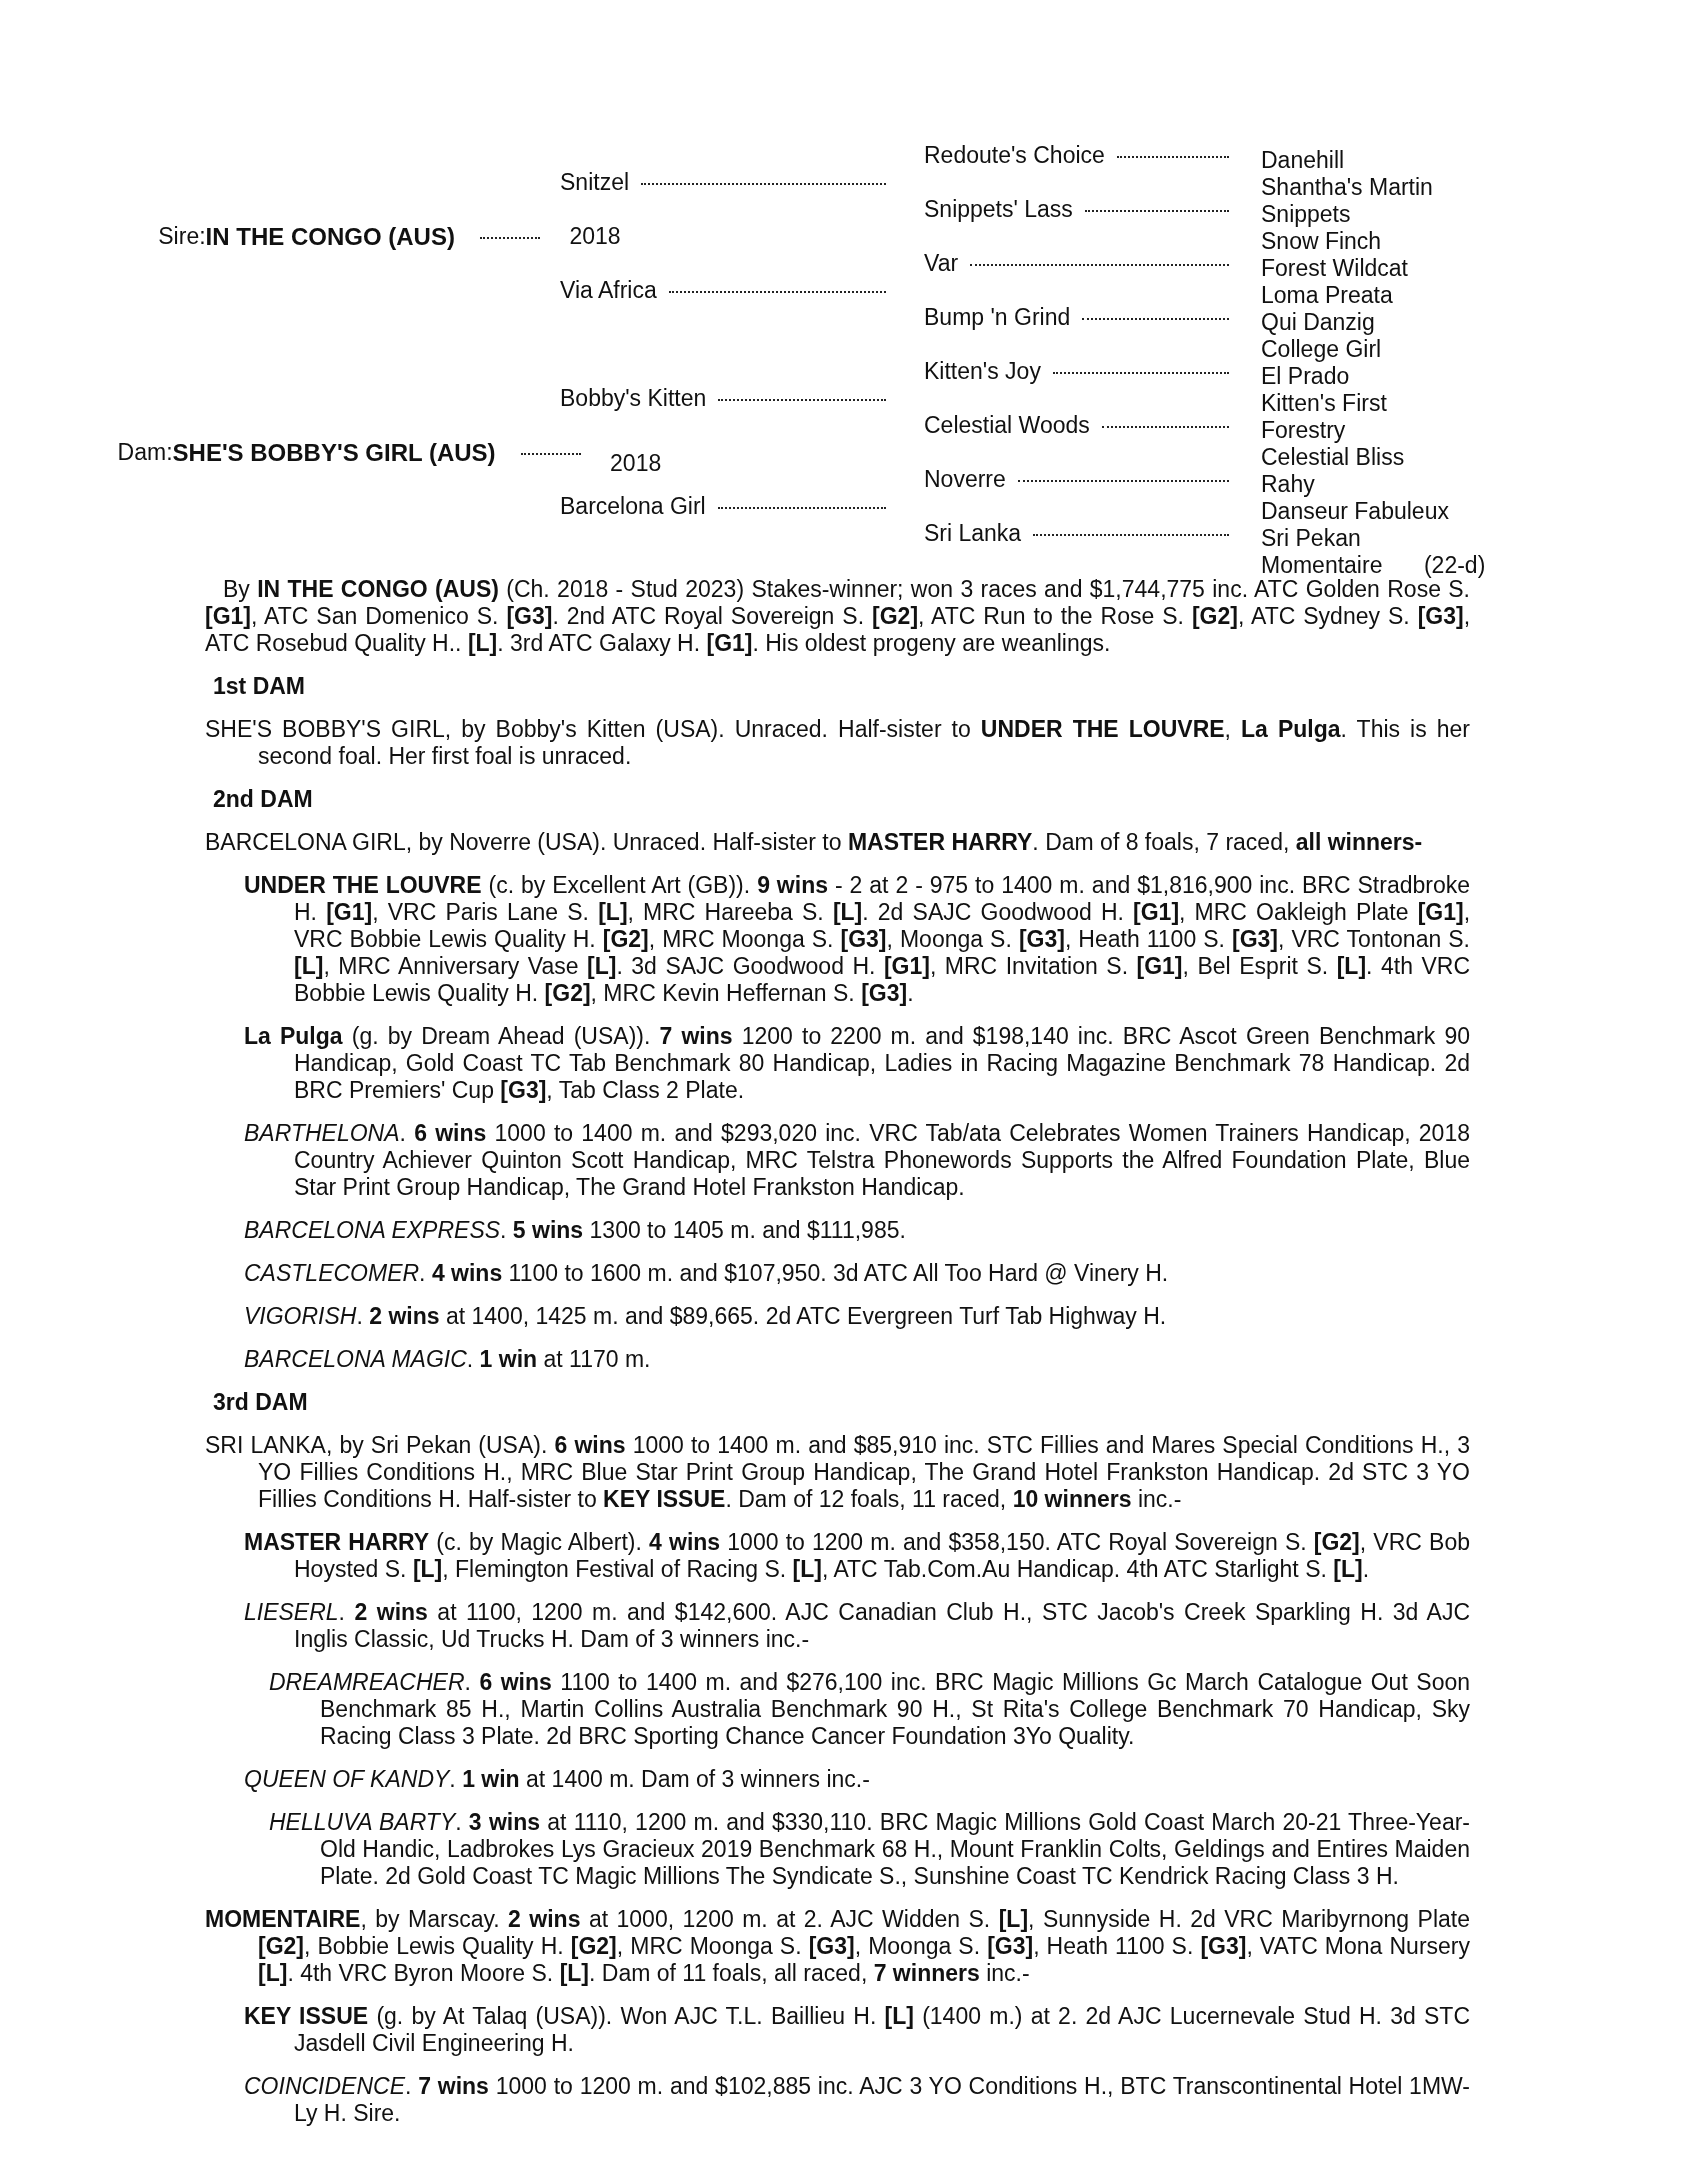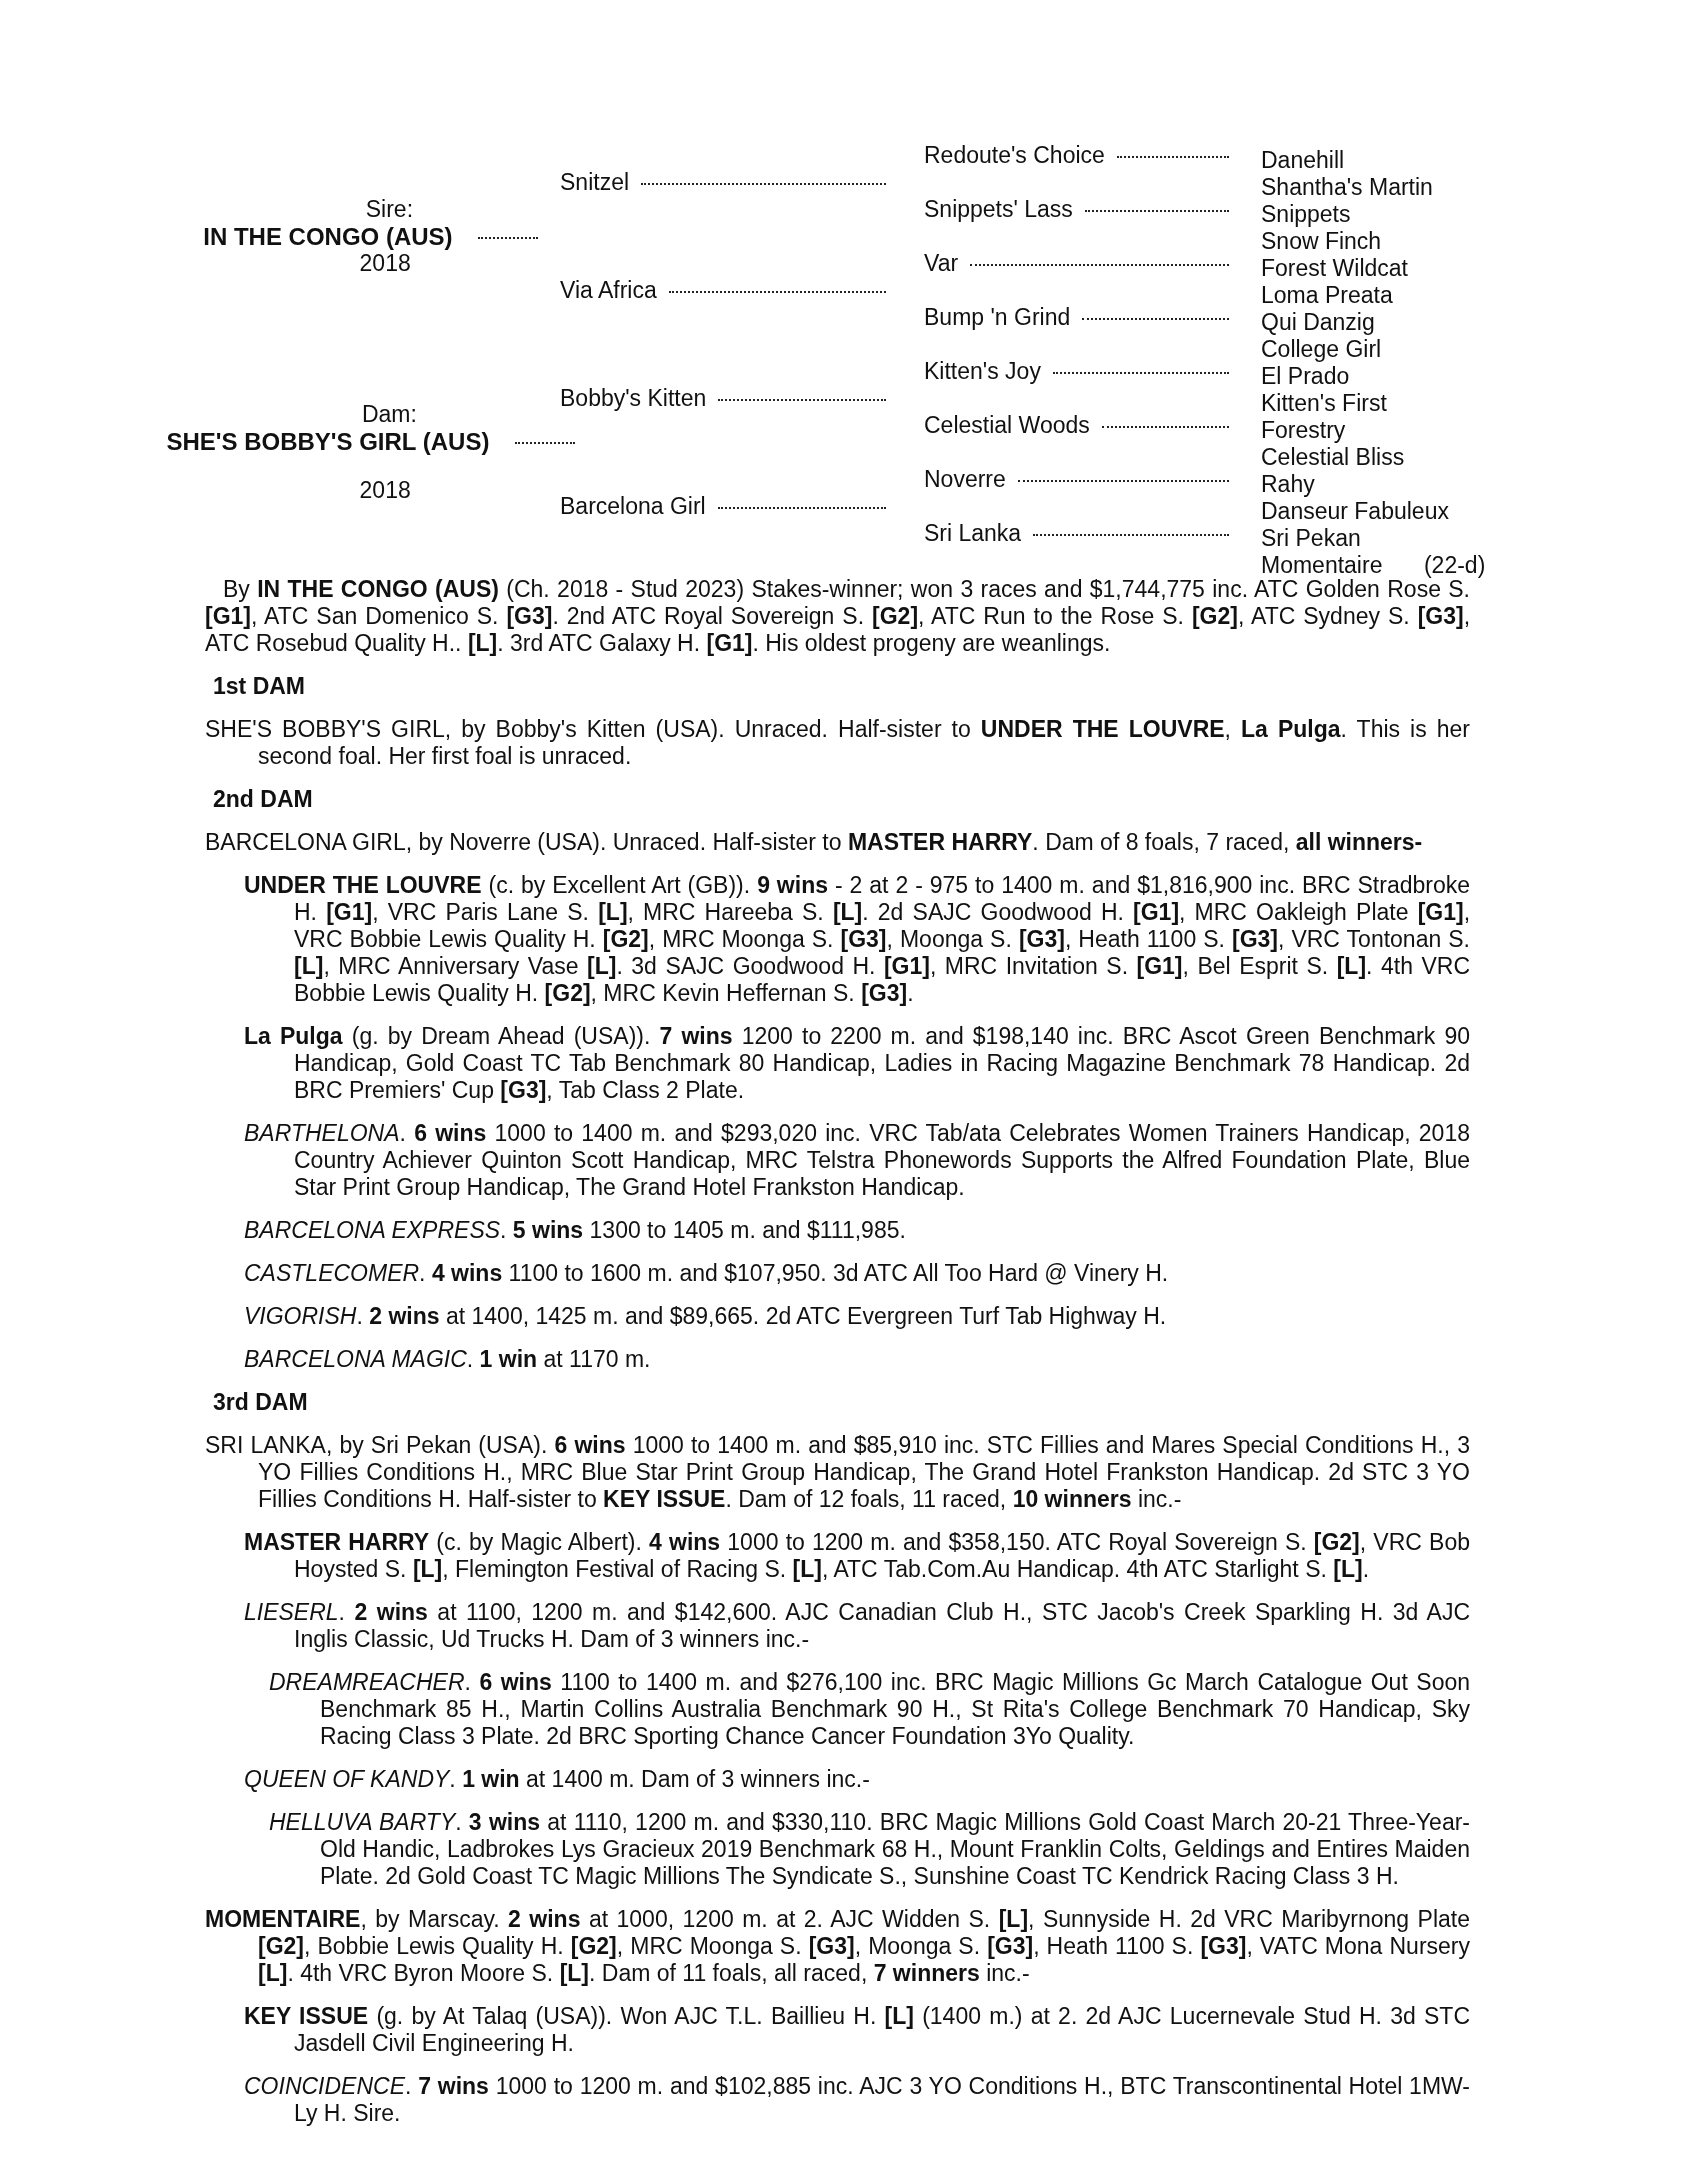--- a/index.html
+++ b/index.html
@@ -22,21 +22,21 @@
     font-size:23px;
   }
   .ped .cell { display:flex; align-items:center; min-width:0; }
   .leader {
     flex:1 1 auto; height:0;
     border-bottom:2.6px dotted #222;
     margin-left:12px; margin-right:20.4px;
     align-self:center; margin-top:3.4px;
   }
   .leader.short { flex:0 0 60px; margin-left:25.6px; }
-  .g1 { grid-column:1; display:flex; flex-direction:column; justify-content:center; padding-left:12.8px; }
+  .g1 { grid-column:1; display:flex; flex-direction:row; justify-content:center; padding-left:12.8px; }
   .g1 .g1label { padding-left:17px; line-height:27px; }
   .g1 .g1row { display:flex; align-items:center; line-height:27px; }
   .g1 .g1name { font-weight:bold; font-size:24px; white-space:nowrap; }
   .g1 .g1year { padding-left:8.5px; line-height:27px; }
   .g1.dam .g1year { margin-top:22px; }
   .g2 { grid-column:2; padding-right:1.7px; }
   .g3 { grid-column:3; padding-right:12px;margin-left:16px; }
   .g4 { grid-column:4; white-space:nowrap;margin-top:32px; }
   .g4.noterow { justify-content:space-between; padding-right:1.7px; }
 

